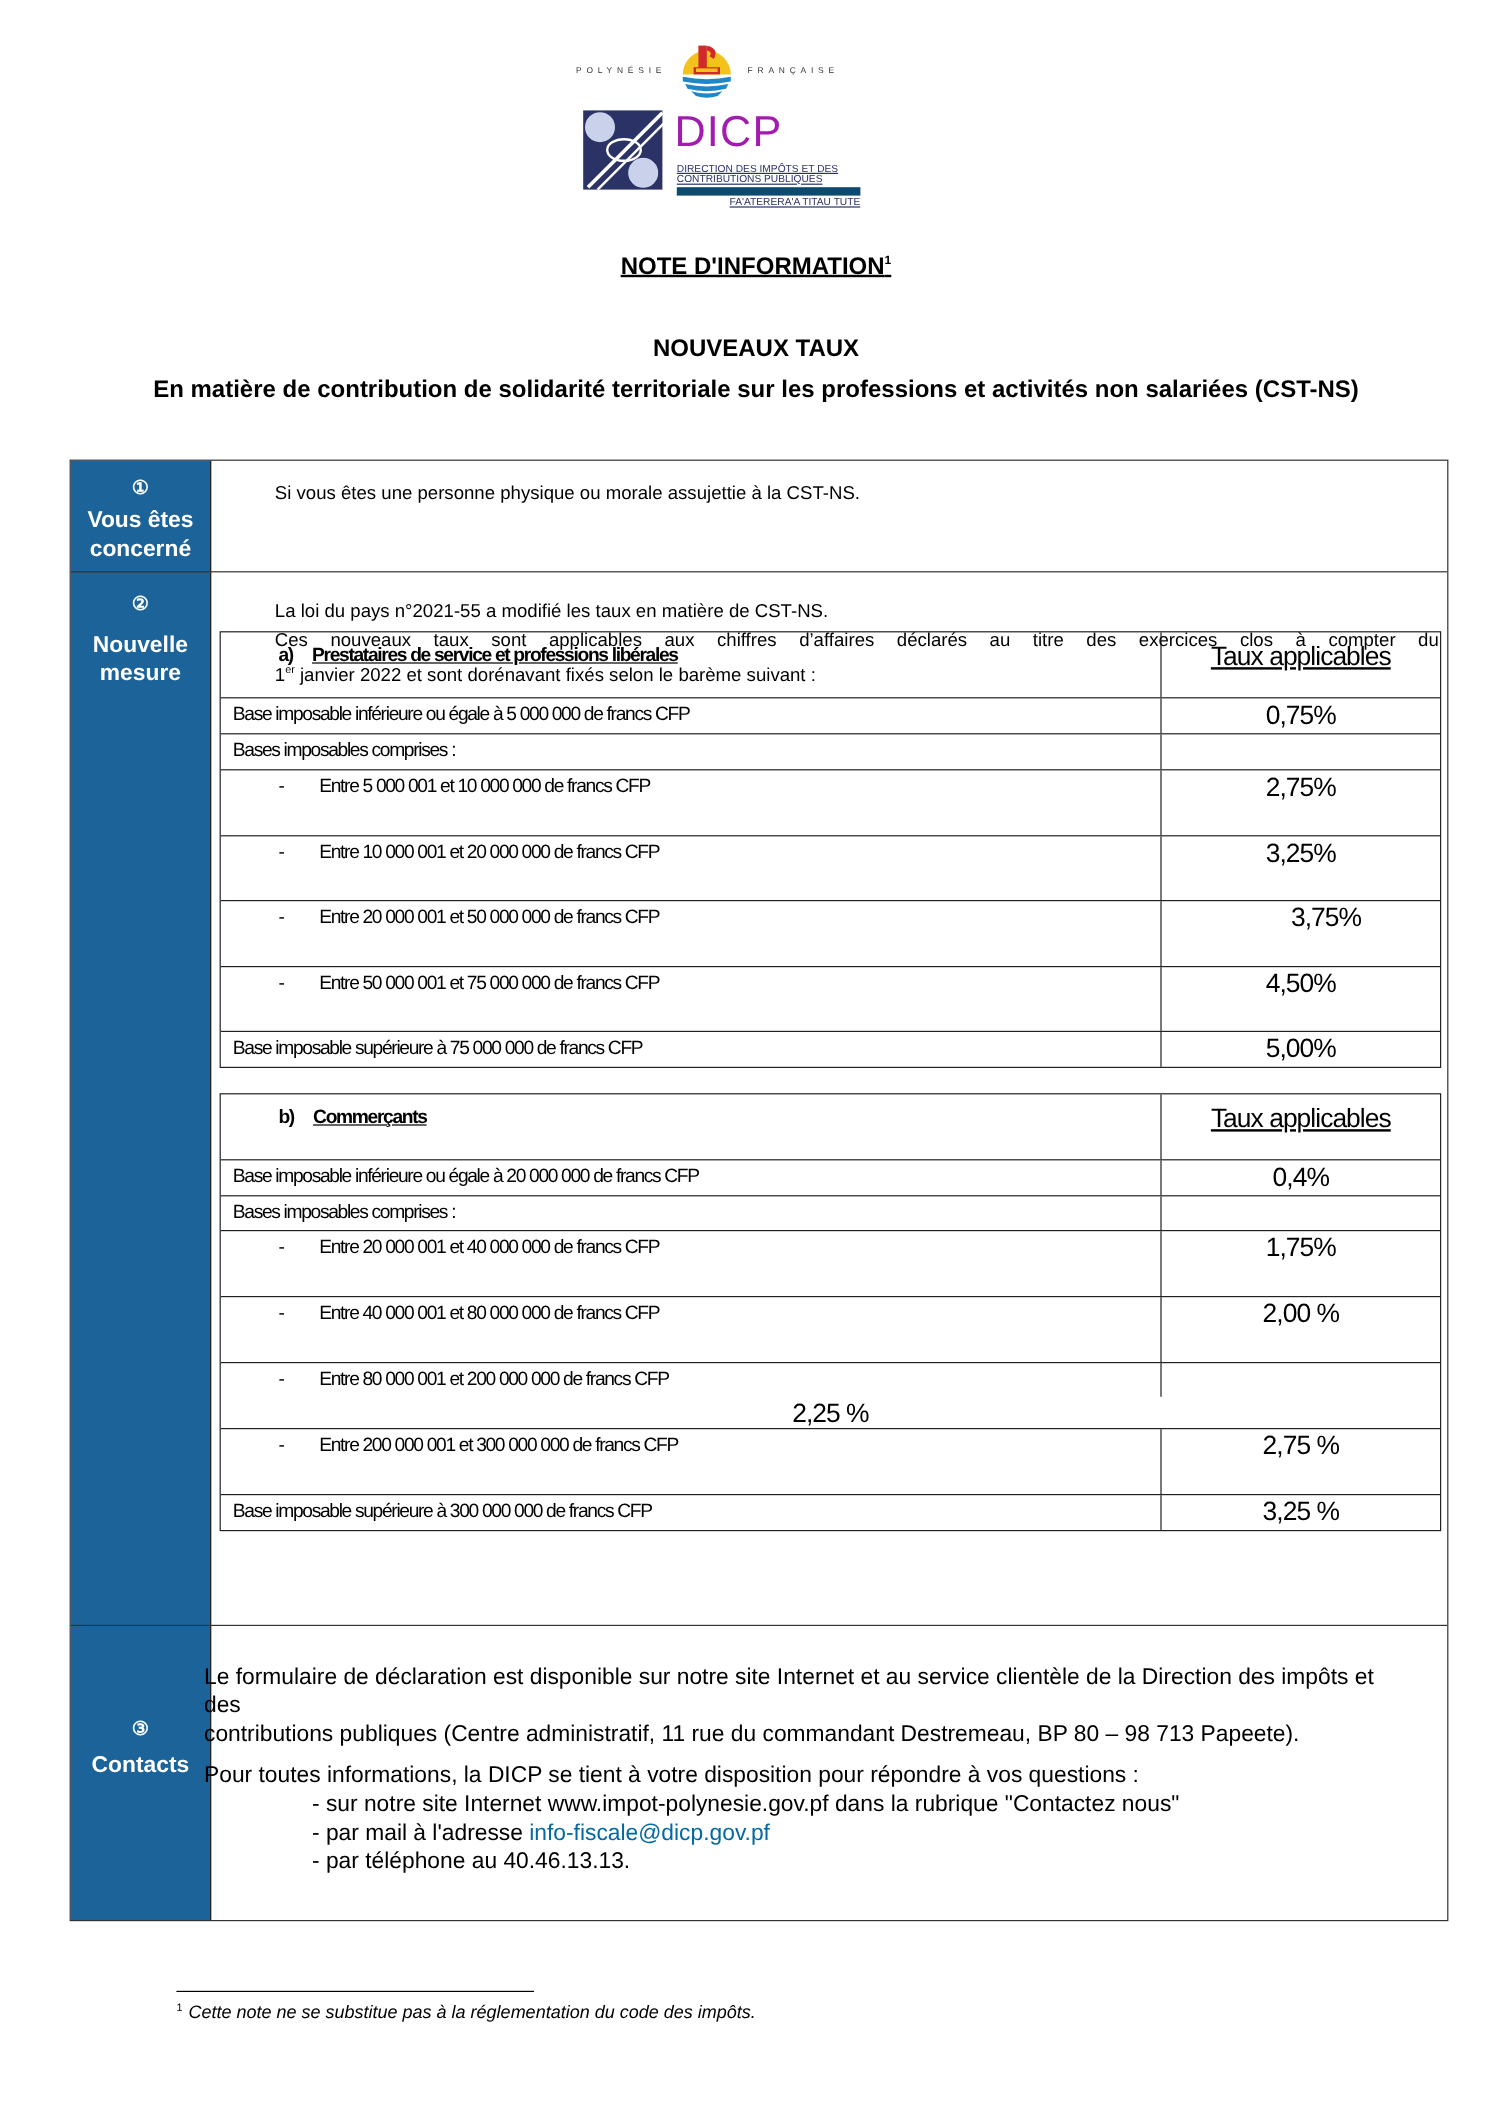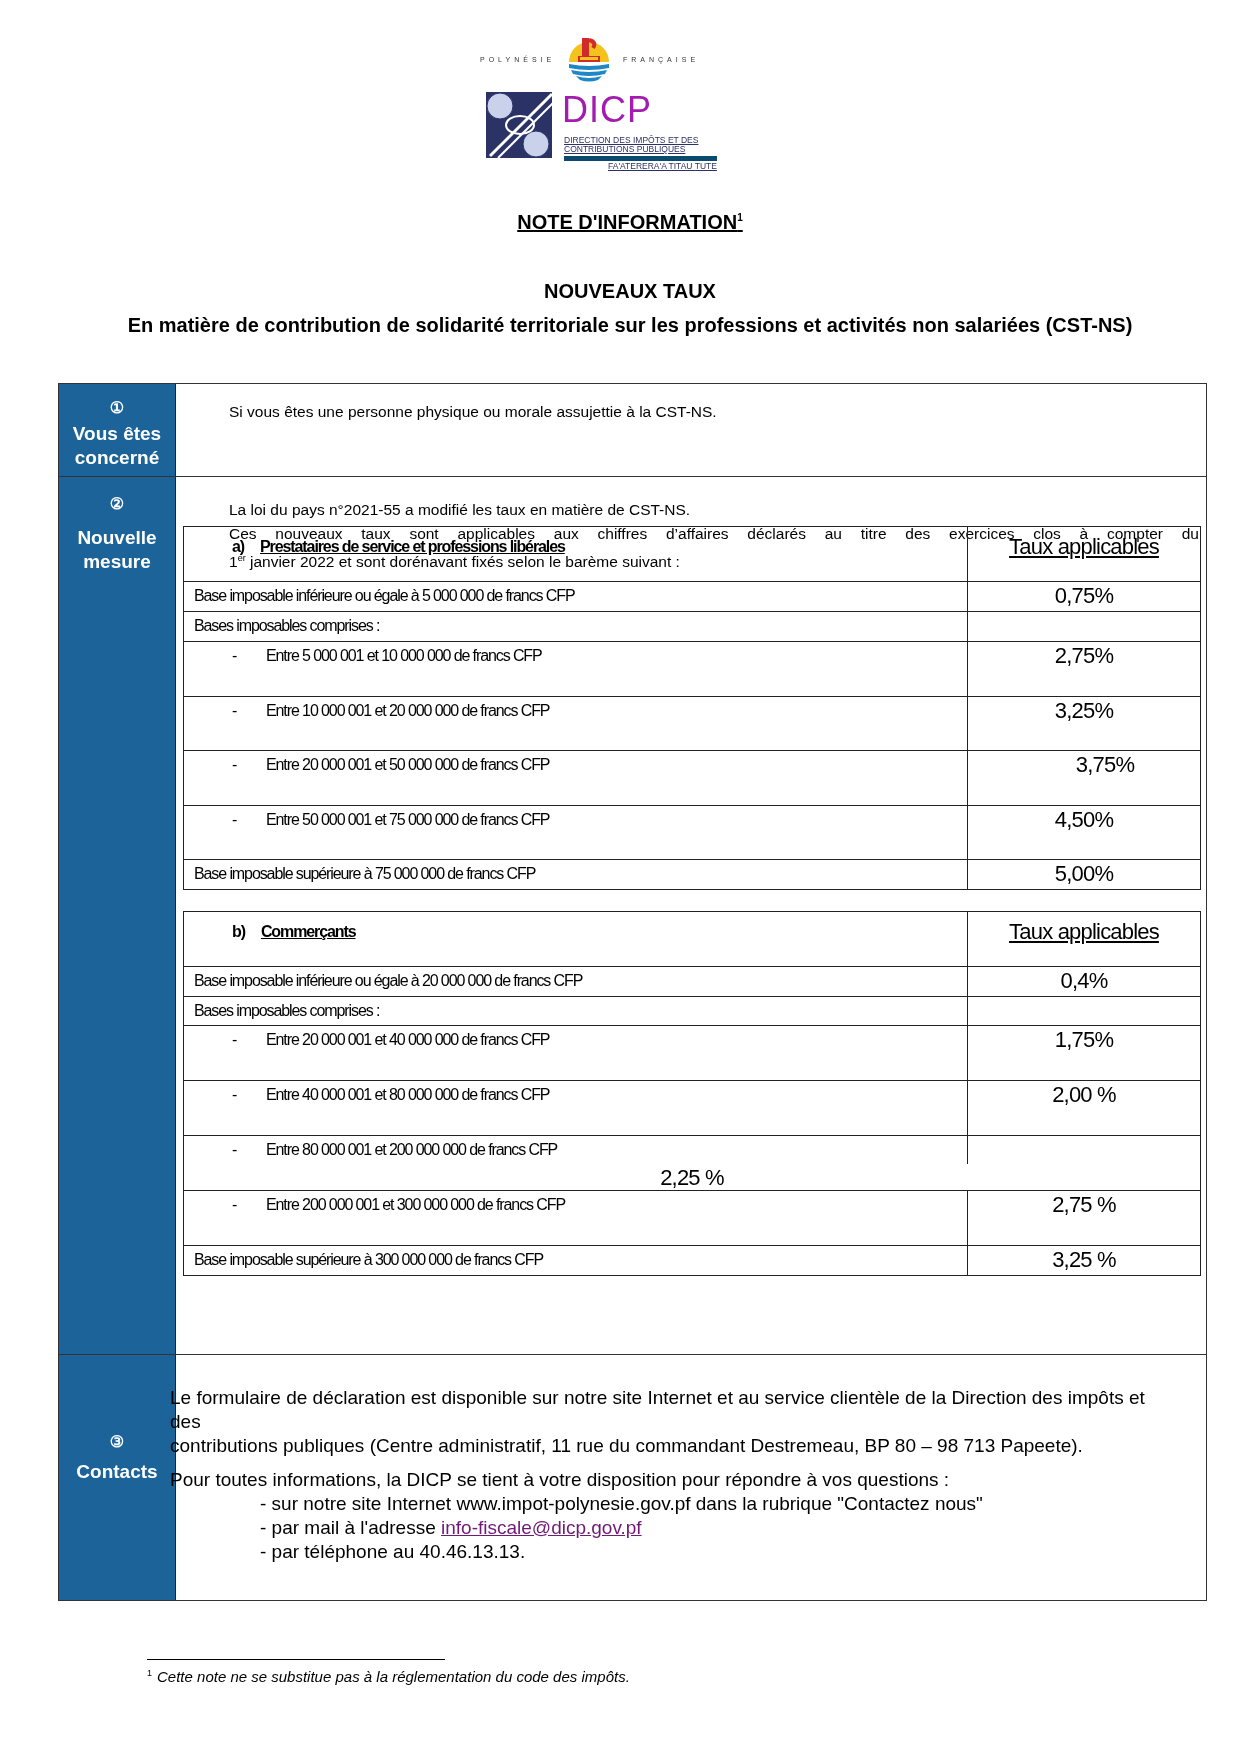--- a/index.html
+++ b/index.html
@@ -10,21 +10,21 @@
     .logo { position: absolute; left: 470px; top: 32px; width: 240px; height: 130px; }
     .logo .pf-left, .logo .pf-right { position: absolute; top: 24px; font-size: 7px; letter-spacing: 4px; color: #333; }
     .logo .pf-left { left: 10px; }
     .logo .pf-right { left: 153px; }
     .logo .emblem { position: absolute; left: 96px; top: 2px; width: 46px; height: 50px; }
     .logo .mark { position: absolute; left: 14px; top: 56px; width: 72px; height: 72px; }
     .logo .dicp { position: absolute; left: 92px; top: 54px; font-size: 36px; color: #a21caf; letter-spacing: 1px; line-height: 48px; }
     .logo .sub1, .logo .sub2, .logo .sub3 { position: absolute; left: 94px; font-size: 8.5px; color: #2b3266; line-height: 9px; white-space: nowrap; text-decoration: underline; }
     .logo .sub1 { top: 104px; }
     .logo .sub2 { top: 113px; }
-    .logo .sub3 { top: 124px; border-top: 5px solid #0c4a6e; padding-top: 1px; padding-left: 44px; }
+    .logo .sub3 { top: 124px; border-top: 7px solid #0c4a6e; padding-top: 1px; padding-left: 44px; }
 
     
     .note-title { position: absolute; left: 0; width: 1260px; top: 211px; text-align: center;
                   font-size: 20px; font-weight: bold; text-decoration: underline; }
     .note-title sup { font-size: 10px; }
     .title-main { position: absolute; left: 0; width: 1260px; top: 280px; text-align: center; font-size: 20px; font-weight: bold; }
     .title-sub { position: absolute; left: 70px; width: 1120px; top: 311px; text-align: center; font-size: 20px; font-weight: bold; line-height: 28px; }
 
     
     .outer { position: absolute; left: 58px; top: 383px; width: 1149px; height: 1218px;
@@ -48,21 +48,21 @@
     .rt-head .rt-right { font-weight: normal; padding-top: 6px; }
     .rt-head .ul { text-decoration: underline; }
     .rt-head .letter { margin-right: 16px; }
     .rt-dash { display: inline-block; width: 72px; padding-left: 38px; box-sizing: border-box; }
 
     
     .contacts { position: absolute; left: 170px; top: 1386px; width: 990px; font-size: 19px; line-height: 24px; }
     .contacts p { margin: 0; }
     .contacts .gap { height: 10px; }
     .contacts .ind { padding-left: 90px; }
-    .contacts a { color: #701a75; text-decoration: underline; }
+    .contacts a { color: #0369a1; }
 
     
     .fn-rule { position: absolute; left: 147px; top: 1659px; width: 298px; border-top: 1.5px solid #000; }
     .footnote { position: absolute; left: 147px; top: 1668px; font-size: 15px; font-style: italic; }
     .footnote sup { font-style: normal; font-size: 9px; margin-right: 5px; }
   </style>
 </head>
 <body>
 
 <div class="logo">

